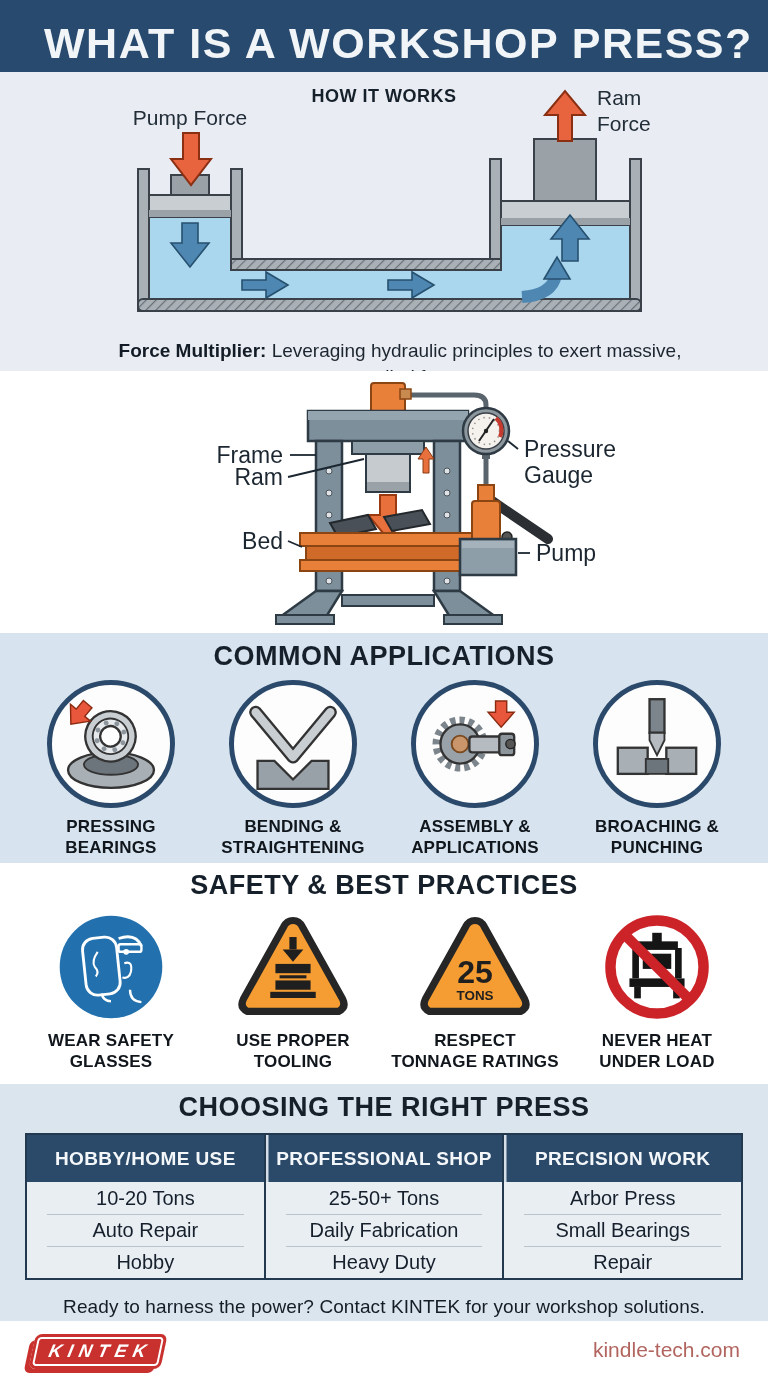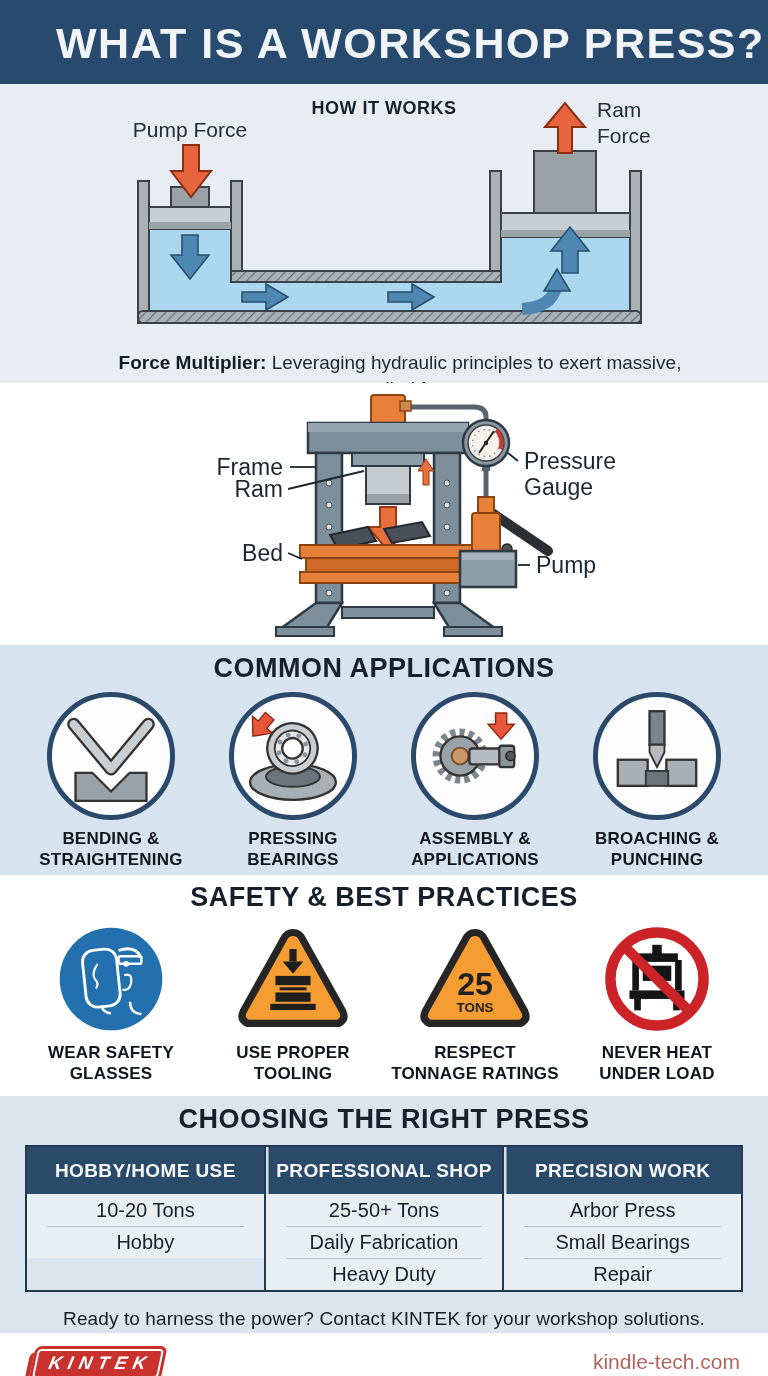--- a/index.html
+++ b/index.html
@@ -2,21 +2,21 @@
 <html><head>
 <meta charset="utf-8">
 <style>
   html,body{margin:0;padding:0;background:#ffffff;}
   .page{
     width:768px;height:1376px;position:relative;overflow:hidden;
     font-family:"Liberation Sans",sans-serif;background:#ffffff;
   }
   section{box-sizing:border-box;position:relative;}
   
-  .hdr{height:84px;background:#274a6e;padding-left:12px;}
+  .hdr{height:72px;background:#274a6e;}
   .hdr h1{
     margin:0;padding-left:44px;line-height:86px;
     font-size:43px;font-weight:700;letter-spacing:1.5px;color:#f2f5f8;
   }
   
   .how{height:299px;background:#e9edf3;}
   .how h2{
     position:absolute;top:14px;left:0;width:100%;margin:0;text-align:center;
     font-size:18px;font-weight:700;color:#16202b;letter-spacing:.5px;
   }
@@ -240,34 +240,20 @@
         <text x="524" y="86">Pressure</text>
         <text x="524" y="112">Gauge</text>
         <text x="536" y="190">Pump</text>
       </g>
     </svg>
   </section>
 
   <section class="apps">
     <h2>COMMON APPLICATIONS</h2>
     <div class="cardrow">
-
-      <div class="card">
-        <div class="ring">
-          <svg width="112" height="112" viewBox="-60 -60 120 120">
-            <polygon points="-38,18 -20,18 0,38 20,18 38,18 38,48 -38,48" fill="#99a1a8" stroke="#333" stroke-width="2.5"></polygon>
-            <path d="M-40,-34 L0,14 L40,-34" fill="none" stroke="#333" stroke-width="14" stroke-linejoin="round" stroke-linecap="round"></path>
-            <path d="M-40,-34 L0,14 L40,-34" fill="none" stroke="#c9ced3" stroke-width="9" stroke-linejoin="round" stroke-linecap="round"></path>
-          </svg>
-        </div>
-        <div class="lbl">
-          <span>BENDING &amp;</span><br>
-          <span>STRAIGHTENING</span>
-        </div>
-      </div>
 
       <div class="card">
         <div class="ring">
           <svg width="112" height="112" viewBox="-60 -60 120 120">
             <ellipse cx="0" cy="28" rx="46" ry="19" fill="#a8b0b6" stroke="#333" stroke-width="2.5"></ellipse>
             <ellipse cx="0" cy="22" rx="29" ry="11" fill="#6d757c" stroke="#333" stroke-width="2"></ellipse>
             <g transform="rotate(-18)">
               <circle cx="2" cy="-8" r="27" fill="#c9ced3" stroke="#333" stroke-width="2.5"></circle>
               <circle cx="2" cy="-8" r="19" fill="#e7eaec" stroke="#333" stroke-width="2"></circle>
               <circle cx="2" cy="-8" r="11" fill="#fff" stroke="#333" stroke-width="2.5"></circle>
@@ -289,20 +275,34 @@
         </div>
         <div class="lbl">
           <span>PRESSING</span><br>
           <span>BEARINGS</span>
         </div>
       </div>
 
       <div class="card">
         <div class="ring">
           <svg width="112" height="112" viewBox="-60 -60 120 120">
+            <polygon points="-38,18 -20,18 0,38 20,18 38,18 38,48 -38,48" fill="#99a1a8" stroke="#333" stroke-width="2.5"></polygon>
+            <path d="M-40,-34 L0,14 L40,-34" fill="none" stroke="#333" stroke-width="14" stroke-linejoin="round" stroke-linecap="round"></path>
+            <path d="M-40,-34 L0,14 L40,-34" fill="none" stroke="#c9ced3" stroke-width="9" stroke-linejoin="round" stroke-linecap="round"></path>
+          </svg>
+        </div>
+        <div class="lbl">
+          <span>BENDING &amp;</span><br>
+          <span>STRAIGHTENING</span>
+        </div>
+      </div>
+
+      <div class="card">
+        <div class="ring">
+          <svg width="112" height="112" viewBox="-60 -60 120 120">
             <circle cx="-16" cy="0" r="25" fill="none" stroke="#7d858c" stroke-width="9" stroke-dasharray="5.5,4.2"></circle>
             <circle cx="-16" cy="0" r="21" fill="#9aa2a9" stroke="#333" stroke-width="2.5"></circle>
             <circle cx="-16" cy="0" r="9" fill="#c9956a" stroke="#7a4a20" stroke-width="2"></circle>
             <rect x="-6" y="-8" width="34" height="17" rx="3" fill="#b5bbc0" stroke="#333" stroke-width="2.5"></rect>
             <rect x="26" y="-11" width="16" height="23" rx="3" fill="#8d959c" stroke="#333" stroke-width="2.5"></rect>
             <circle cx="38" cy="0" r="5" fill="#555" stroke="#222" stroke-width="1.5"></circle>
             <path d="M22,-46 h12 v12 h8 l-14,16 -14,-16 h8 z" fill="#e8573c" stroke="#8a2a10" stroke-width="1.5"></path>
           </svg>
         </div>
         <div class="lbl">
@@ -415,20 +415,21 @@
 
     </div>
   </section>
 
   <section class="choosing">
     <h2>CHOOSING THE RIGHT PRESS</h2>
     <div class="ctable">
       <div class="col">
         <div class="th">HOBBY/HOME USE</div>
         <div class="td">10-20 Tons</div>
+        <div class="td">Auto Repair</div>
         <div class="td">Hobby</div>
       </div>
       <div class="col">
         <div class="th">PROFESSIONAL SHOP</div>
         <div class="td">25-50+ Tons</div>
         <div class="td">Daily Fabrication</div>
         <div class="td">Heavy Duty</div>
       </div>
       <div class="col">
         <div class="th">PRECISION WORK</div>

